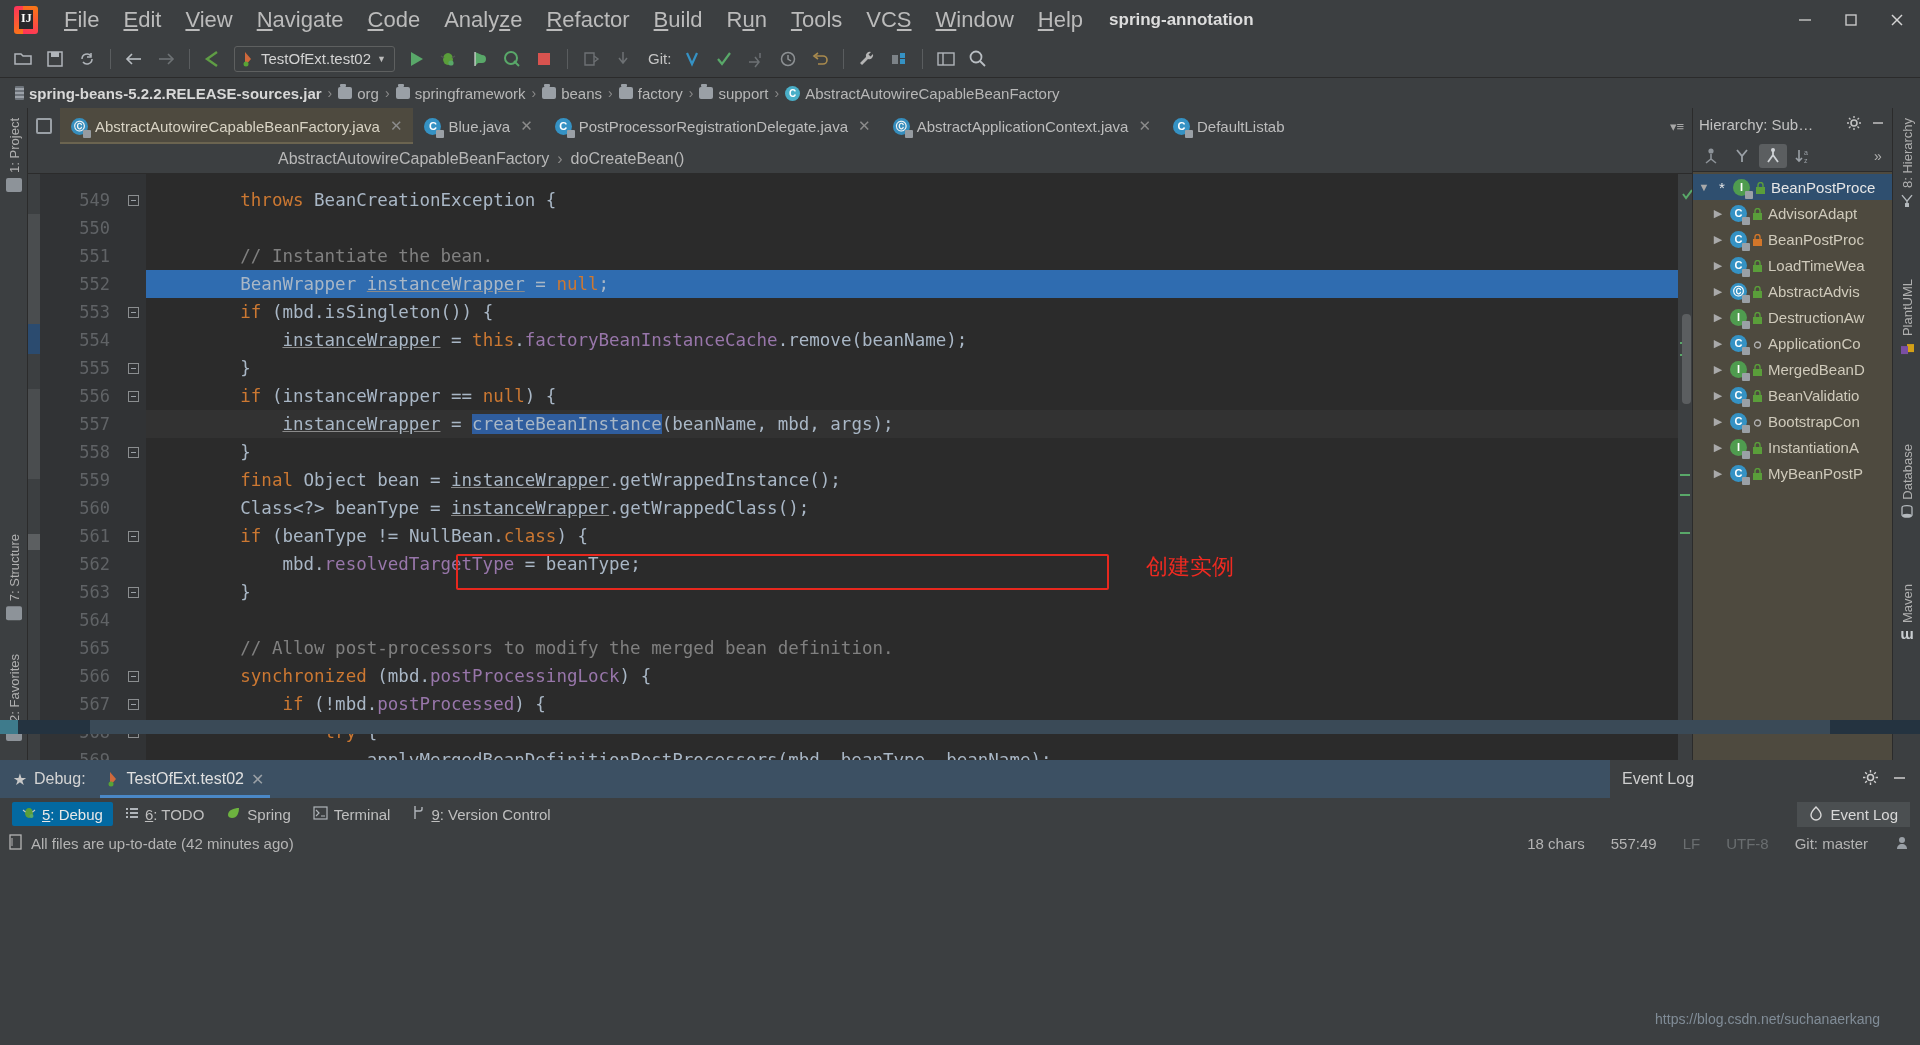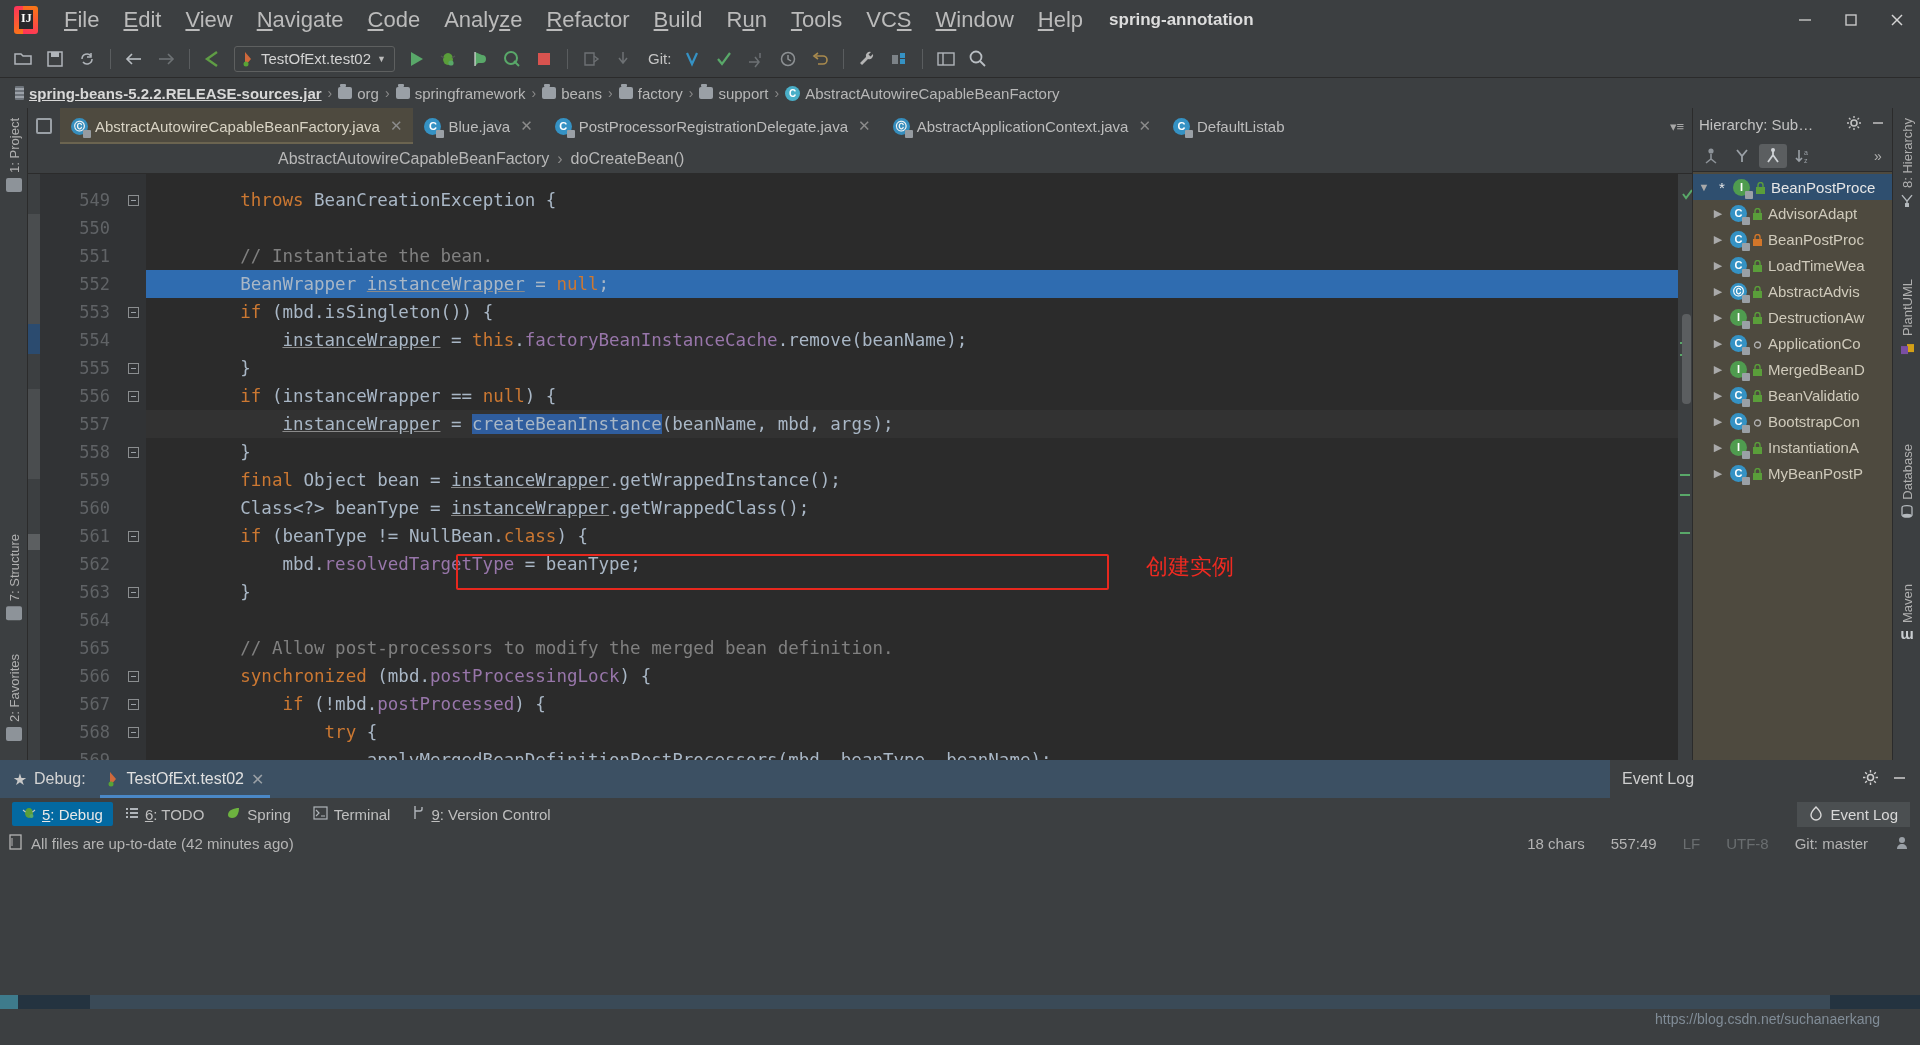--- a/index.html
+++ b/index.html
@@ -3,21 +3,21 @@
 <meta charset="utf-8">
 <style>
   * { box-sizing: border-box; margin: 0; padding: 0; }
   html, body {
     width: 1920px; height: 1045px;
     background: #3c3f41;
     font-family: "Liberation Sans", sans-serif;
     overflow: hidden;
     -webkit-font-smoothing: antialiased;
   }
-  .app { position: relative; width: 1920px; height: 1009px; background: #3c3f41; }
+  .app { position: relative; width: 1920px; height: 734px; background: #3c3f41; }
 
   
   .menubar {
     height: 40px; background: #3c3f41; display: flex; align-items: center;
     padding-left: 6px; position: relative;
   }
   .logo { width: 30px; height: 30px; margin: 0 10px 0 6px; position: relative; flex: none; }
   .logo .lg-a { position:absolute; left:2px; top:1px; width:12px; height:28px; background:linear-gradient(160deg,#fe315d,#f97a12); border-radius:3px 0 0 3px;}
   .logo .lg-b { position:absolute; left:11px; top:1px; width:15px; height:28px; background:linear-gradient(200deg,#f97a12,#fe315d); border-radius:0 3px 3px 0;}
   .logo .lg-c { position:absolute; left:7px; top:5px; width:14px; height:19px; background:#27282c; }
@@ -48,21 +48,21 @@
   }
   .runcfg .caret { font-size: 9px; color: #bbb; }
   .git-label { color:#c5c5c5; font-size:15px; margin:0 4px 0 8px; }
 
   
   .crumbbar {
     height: 30px; background: #3c3f41; display: flex; align-items: center;
     padding-left: 10px; gap: 0px; font-size: 15px; color: #b7b7b7;
   }
   .crumb { display:flex; align-items:center; gap:5px; padding: 0 5px; white-space: nowrap;}
-  .crumb.jar { color:#d8d8d8; font-weight: bold; text-decoration: underline; }
+  .crumb.jar { color:#d8d8d8; font-weight: bold; }
   .crumb-sep { color:#8a8a8a; font-size: 14px; padding: 0 1px;}
   .ic-folder { width:14px; height:12px; background:#9aa0a6; border-radius:2px; position:relative; display:inline-block;}
   .ic-folder:after{content:""; position:absolute; left:2px; top:-3px; width:6px; height:3px; background:#9aa0a6; border-radius:1px;}
   .ic-jar { width:9px;height:14px;background:#8a9099;display:inline-block;border-radius:1px;
             background-image:repeating-linear-gradient(0deg,#6d737a 0 2px,#9ba1a8 2px 4px);}
   .ic-class { width:15px;height:15px;border-radius:50%;background:#4aafc8;color:#fff;font-size:10px;
               display:inline-flex;align-items:center;justify-content:center;font-weight:bold;}
 
   
   .mainrow { display:flex; height: 652px; }

